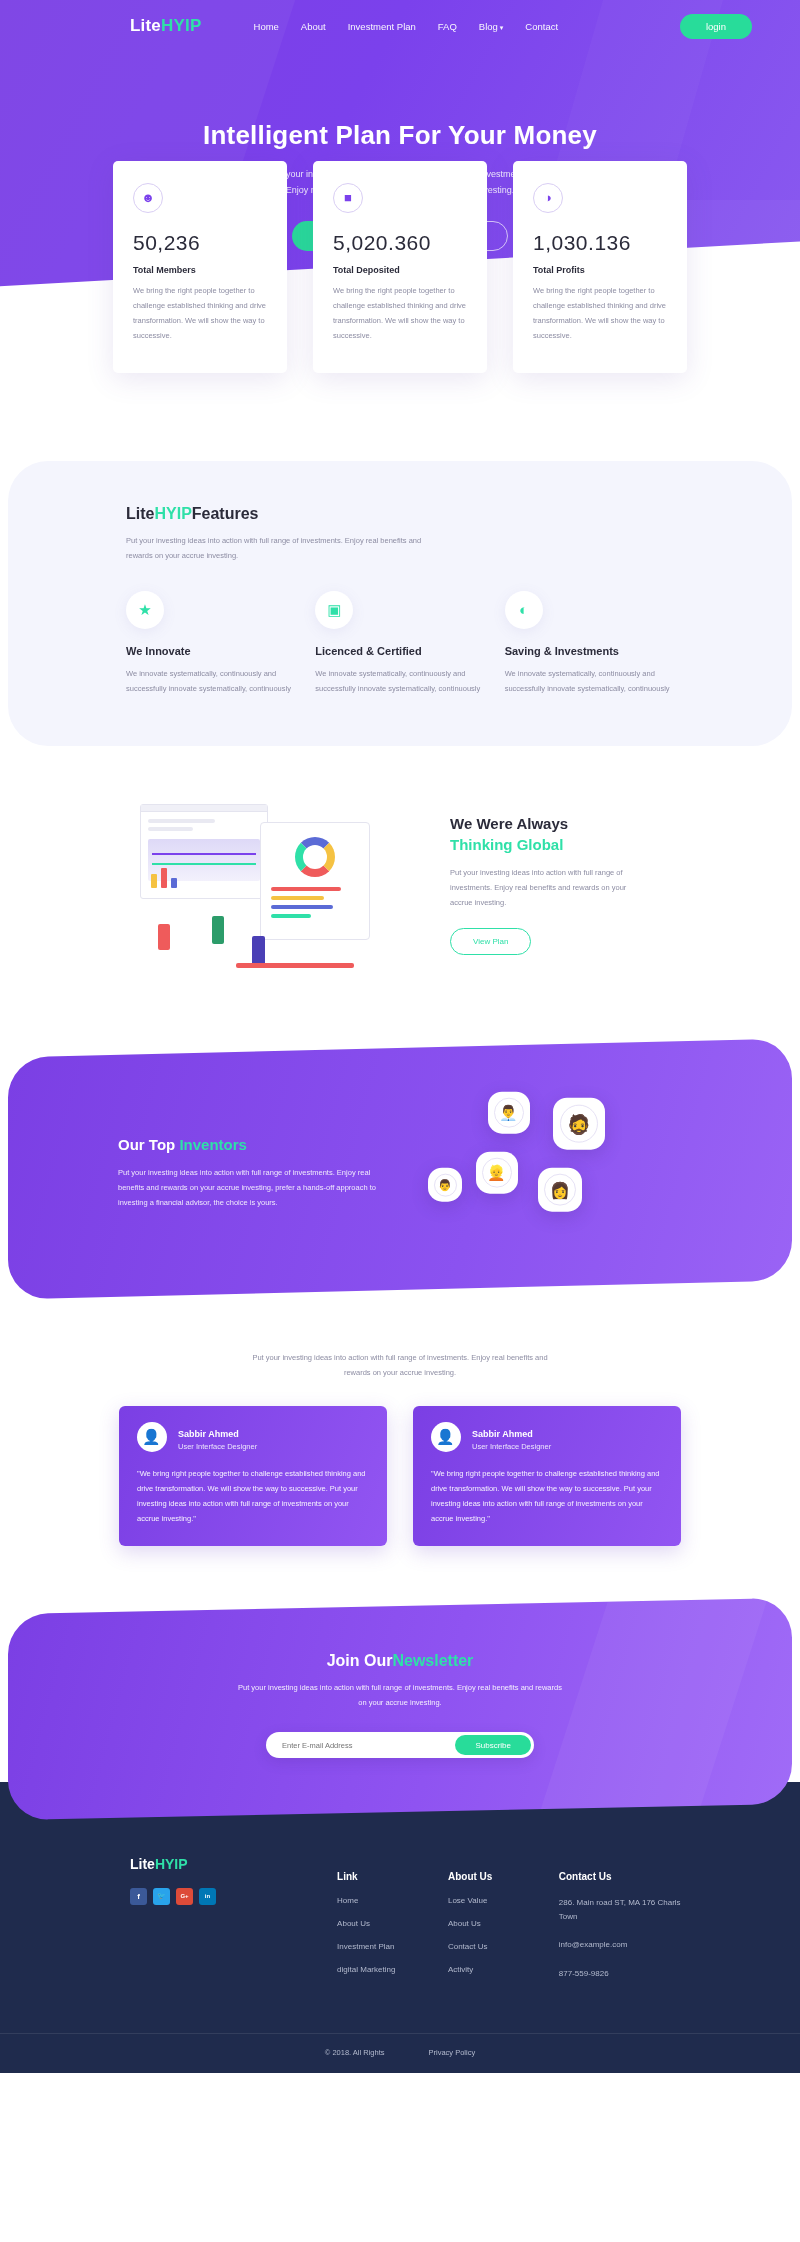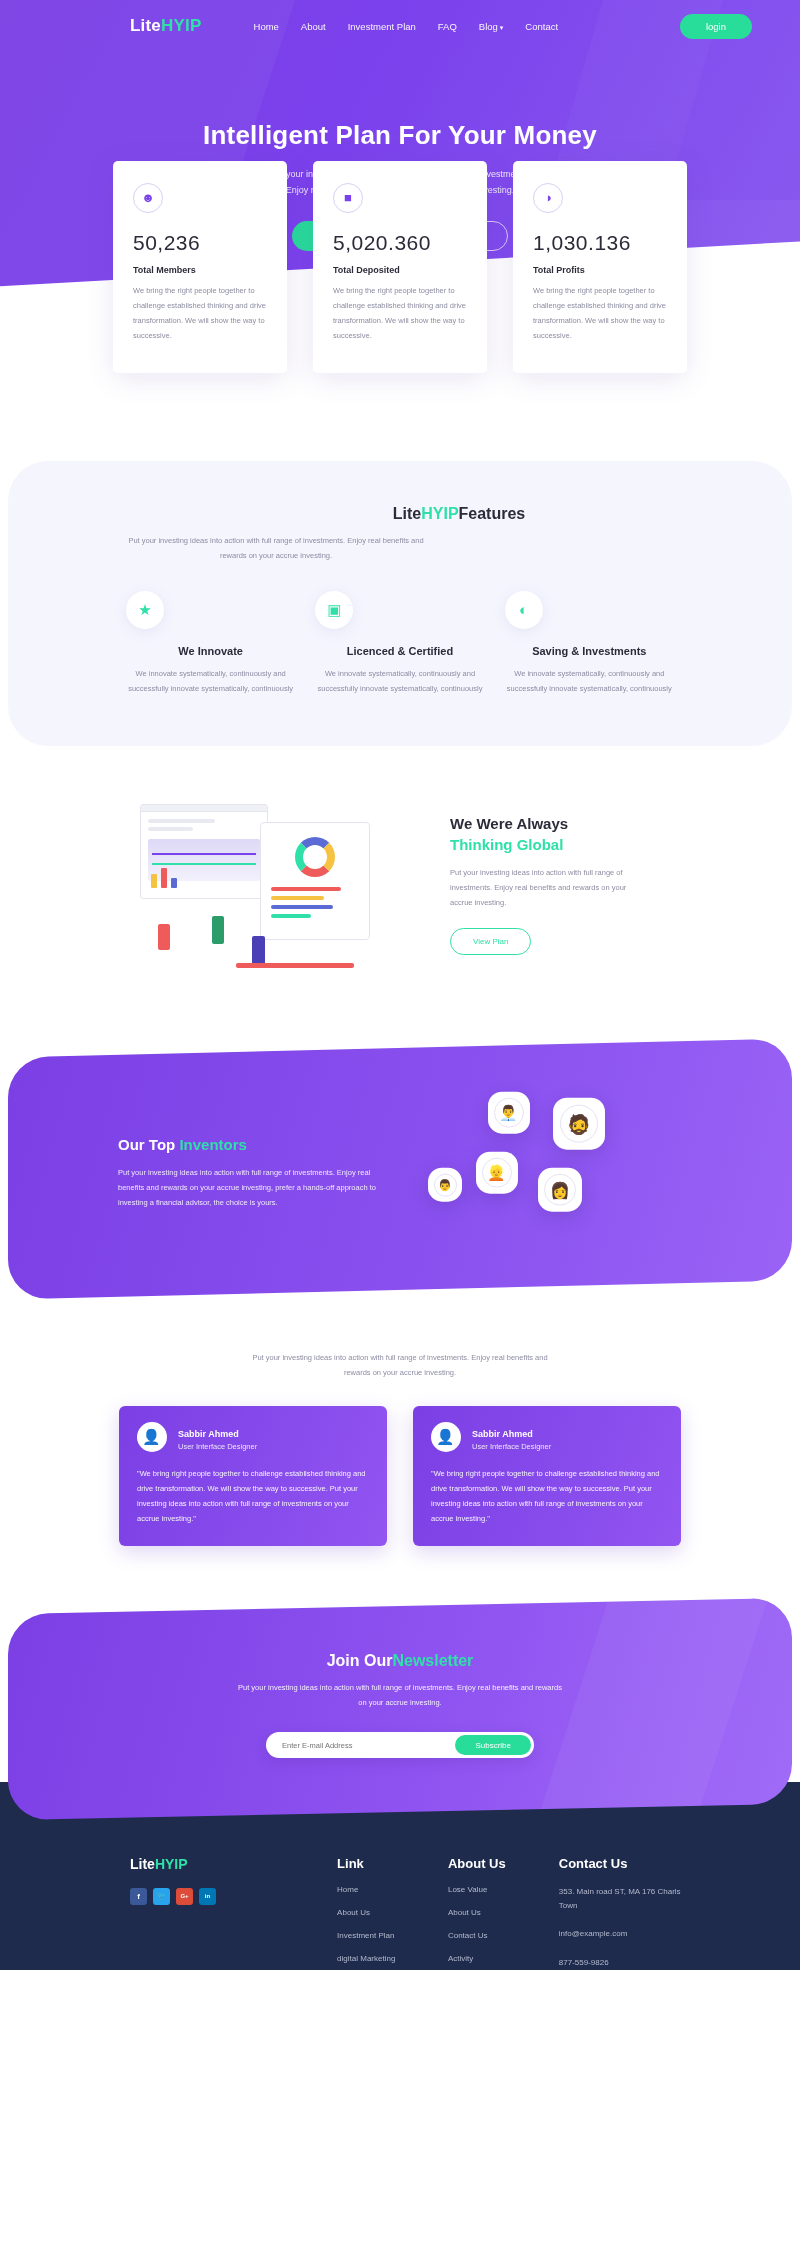--- a/index.html
+++ b/index.html
@@ -141,21 +141,20 @@
   }
 
   
   .features {
     background: #f4f5fd;
     border-radius: 40px;
     margin: 18px 8px 0;
     padding: 44px 0 50px;
     position: relative;
     overflow: hidden;
-    text-align: center;
   }
   .features-head { padding-left: 118px; }
   .features-title { font-size: 16px; font-weight: bold; color: #2b2b3a; }
   .features-title .hl { color: #2fe0a8; }
   .features-sub {
     font-size: 7.5px; color: #8d8da3; line-height: 2;
     margin-top: 10px; max-width: 300px;
   }
   .feature-row {
     display: flex; gap: 20px;
@@ -330,21 +329,21 @@
     margin-top: 14px;
   }
   .f-social { display: flex; gap: 6px; margin-top: 16px; }
   .f-soc {
     width: 17px; height: 17px; border-radius: 3px;
     display: flex; align-items: center; justify-content: center;
     color: #fff; font-size: 8px; font-weight: bold;
     text-decoration: none;
   }
   .f-col { width: 105px; }
-  .f-col-head { font-size: 13px; color: #fff; font-weight: bold; }
+  .f-col-head { font-size: 10px; color: #fff; font-weight: bold; margin-top: 15px; }
   .f-link {
     display: block; font-size: 8px; color: #b2b9cd;
     text-decoration: none; margin-top: 14px;
   }
   .f-contact { width: 160px; }
   .f-ctext { font-size: 8px; color: #b2b9cd; line-height: 1.8; margin-top: 14px; }
   .footer-bar {
     margin-top: 52px;
     border-top: 1px solid rgba(255,255,255,.09);
     padding: 14px 0 16px;
@@ -588,19 +587,23 @@
     <div class="f-col">
       <div class="f-col-head">About Us</div>
       <a class="f-link" href="#">Lose Value</a>
       <a class="f-link" href="#">About Us</a>
       <a class="f-link" href="#">Contact Us</a>
       <a class="f-link" href="#">Activity</a>
     </div>
 
     <div class="f-contact">
       <div class="f-col-head">Contact Us</div>
-      <div class="f-ctext">353. Main road ST, MA 176 Charls Town</div>
+      <div class="f-ctext">286. Main road ST, MA 176 Charls Town</div>
       <div class="f-ctext">info@example.com</div>
       <div class="f-ctext">877-559-9826</div>
     </div>
   </div>
 
+  <div class="footer-bar">
+    <span class="f-copy">© 2018. All Rights</span>
+    <a class="f-priv" href="#">Privacy Policy</a>
+  </div>
 </div>
 
 </body></html>

